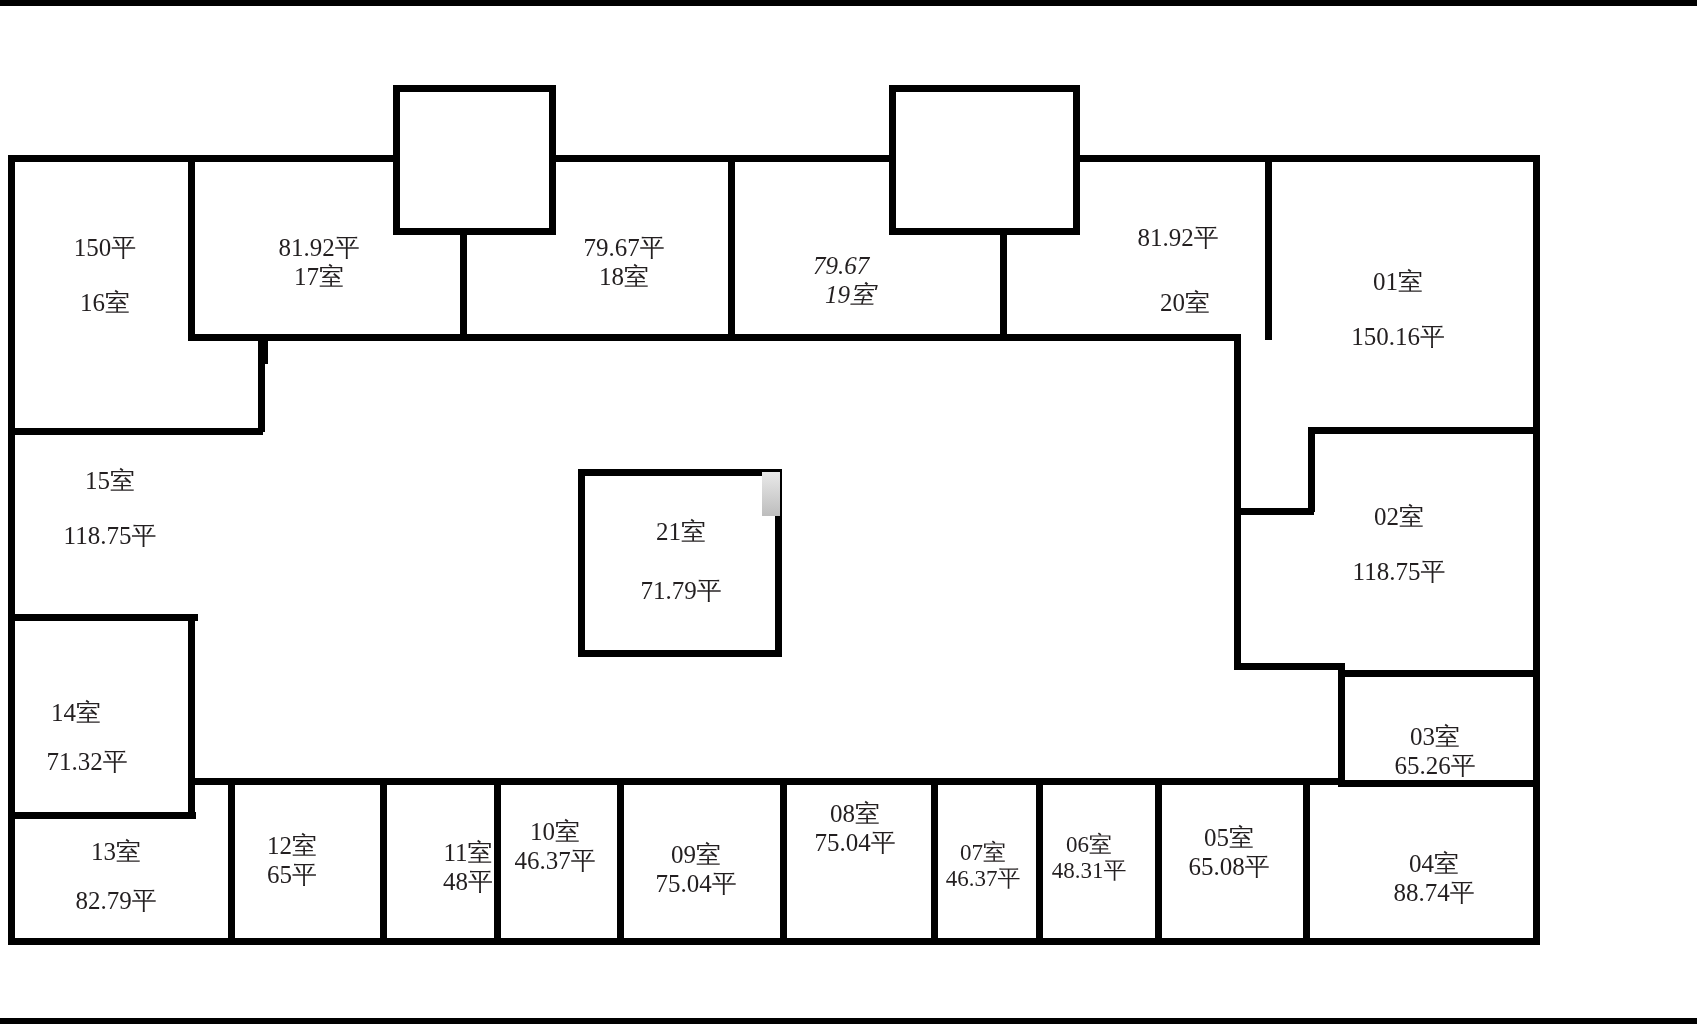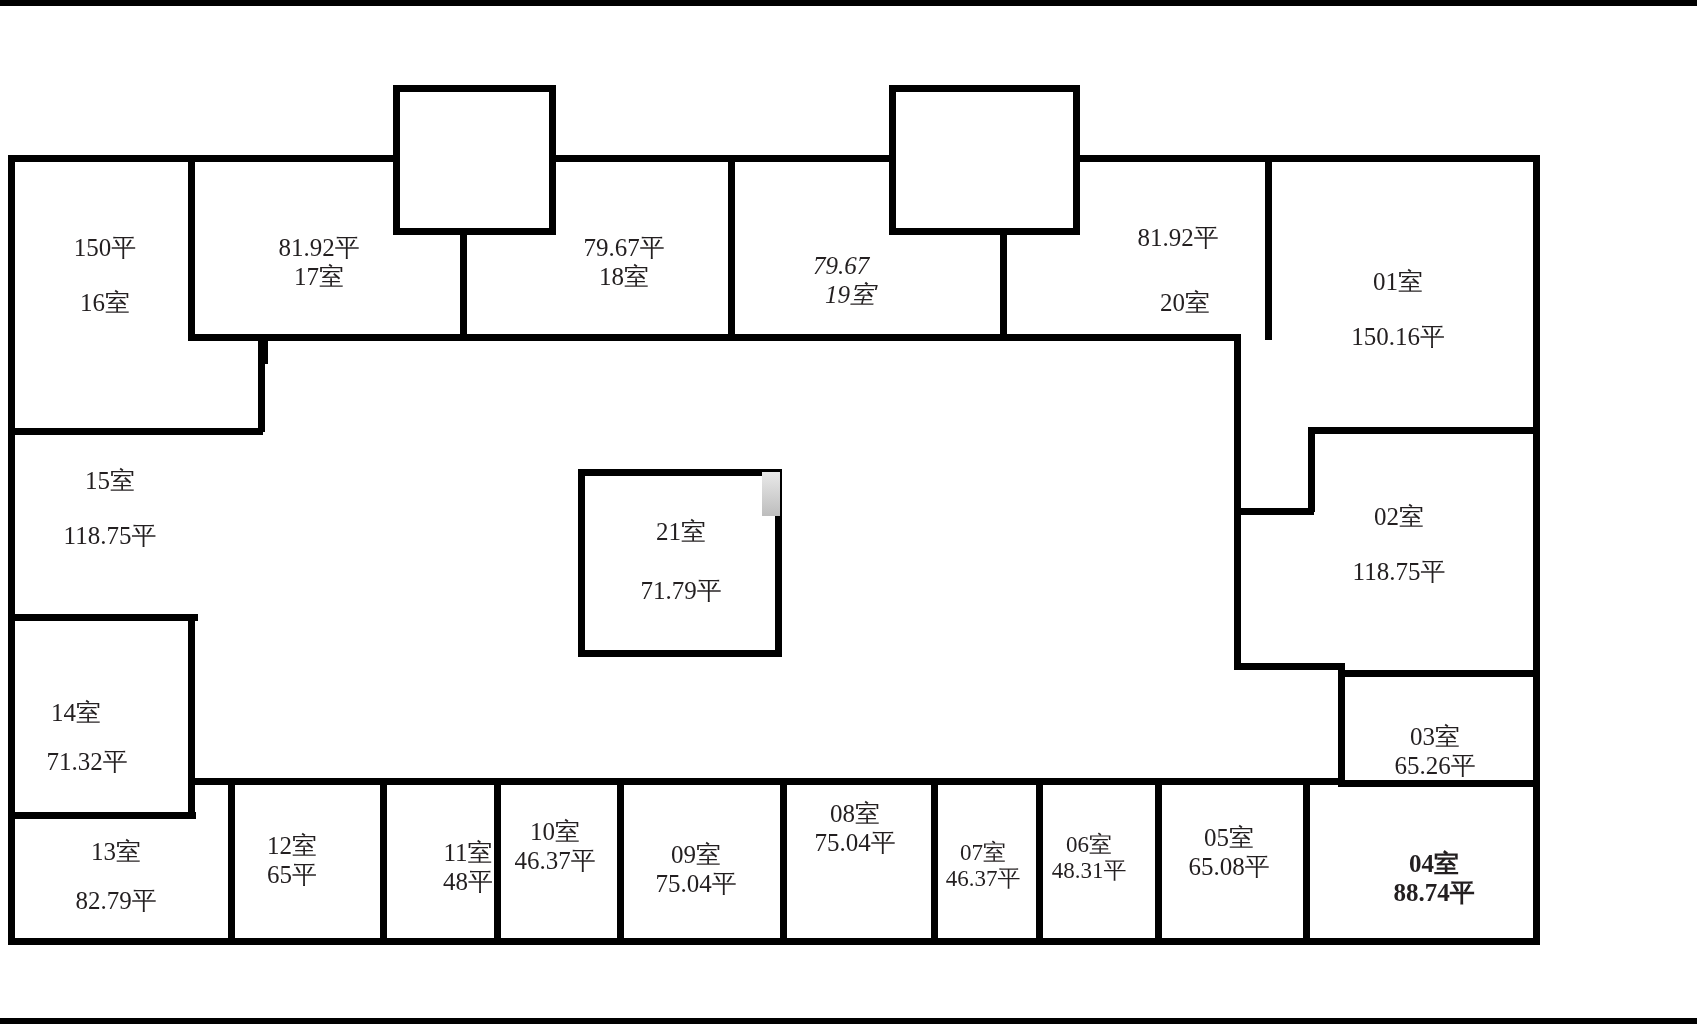--- a/index.html
+++ b/index.html
@@ -148,21 +148,21 @@
     <span class="room">02室</span>
     <span class="gap"></span>
     <span class="area">118.75平</span>
   </div>
 
   <div class="lbl" style="left:1435px;top:723px;">
     <span class="room">03室</span>
     <span class="area">65.26平</span>
   </div>
 
-  <div class="lbl" style="left:1434px;top:850px;font-weight:bold;">
+  <div class="lbl" style="left:1434px;top:850px;">
     <span class="room">04室</span>
     <span class="area">88.74平</span>
   </div>
 
   <div class="lbl" style="left:1229px;top:824px;font-family:Liberation Serif, serif;">
     <span class="room">05室</span>
     <span class="area">65.08平</span>
   </div>
 
   <div class="lbl sm" style="left:1089px;top:832px;">

